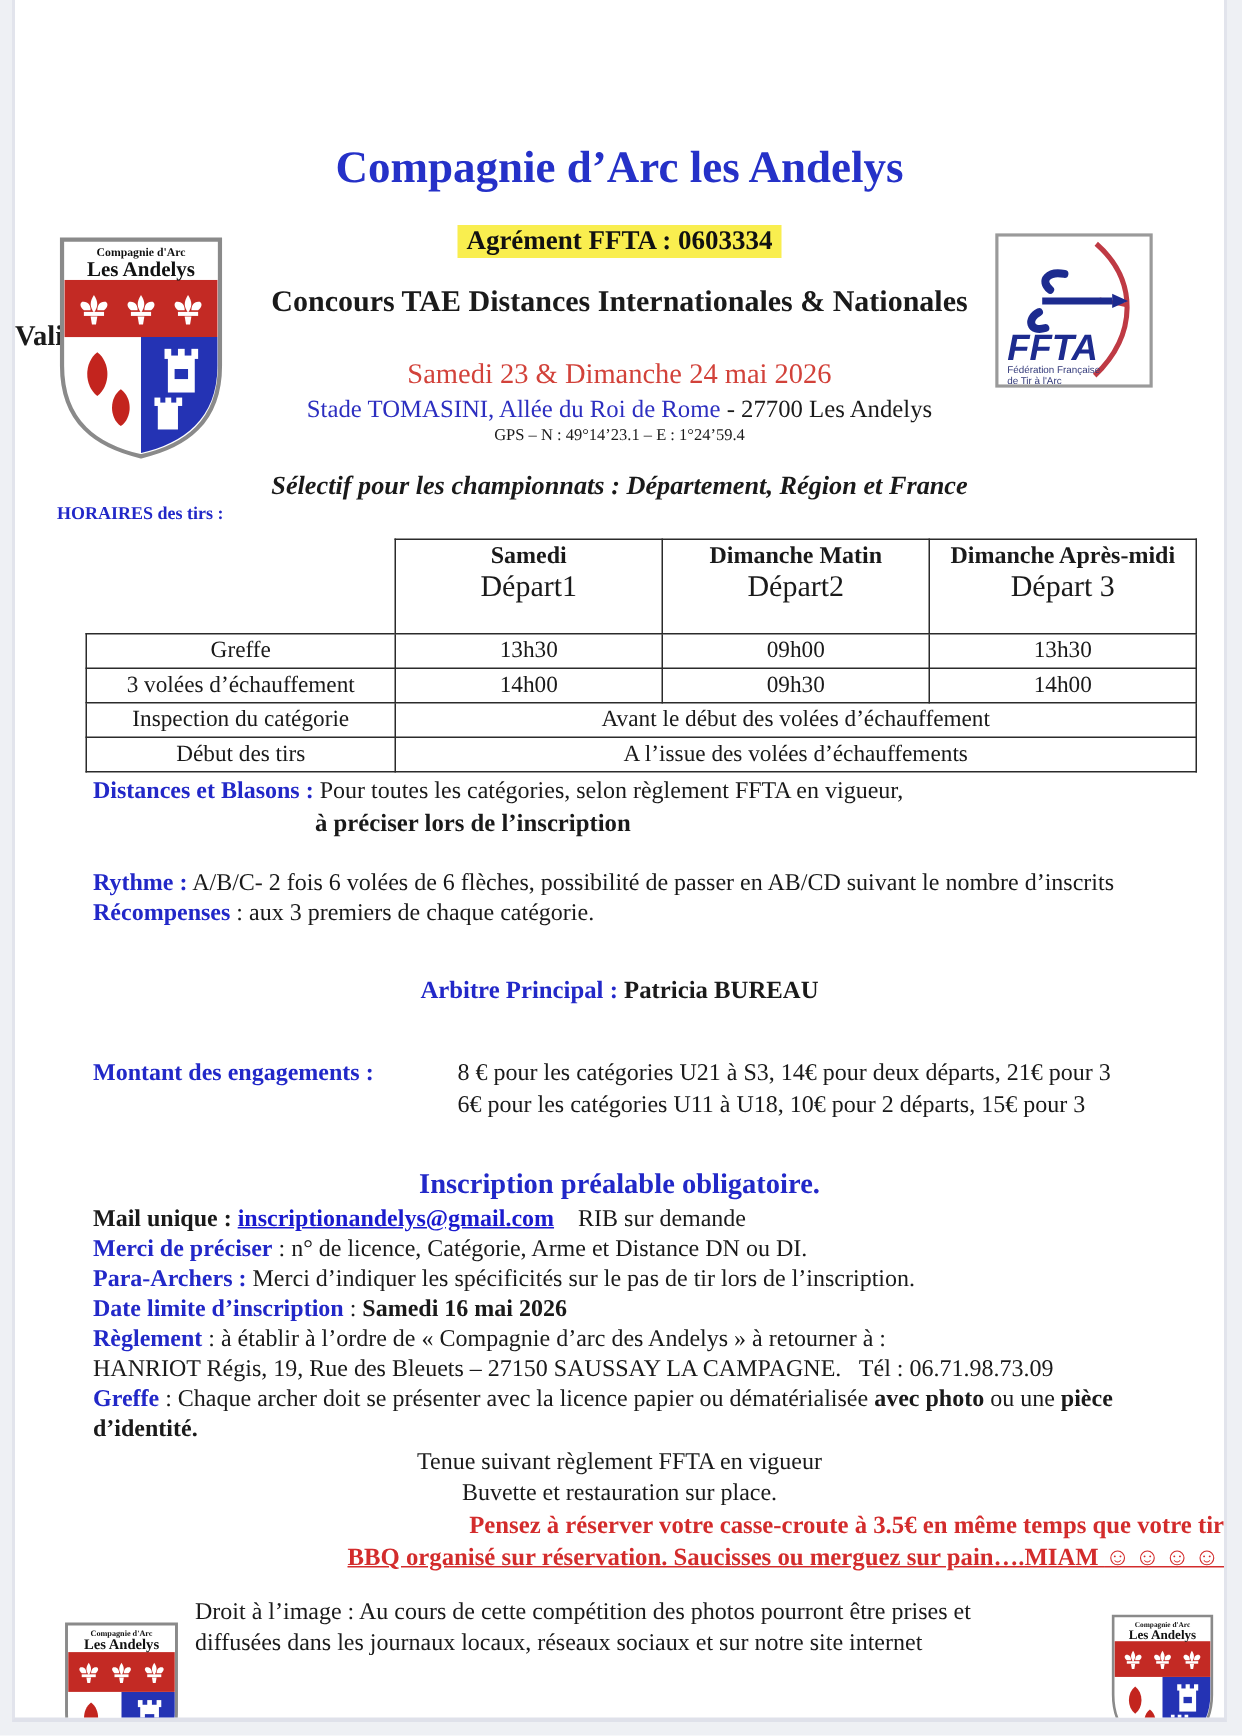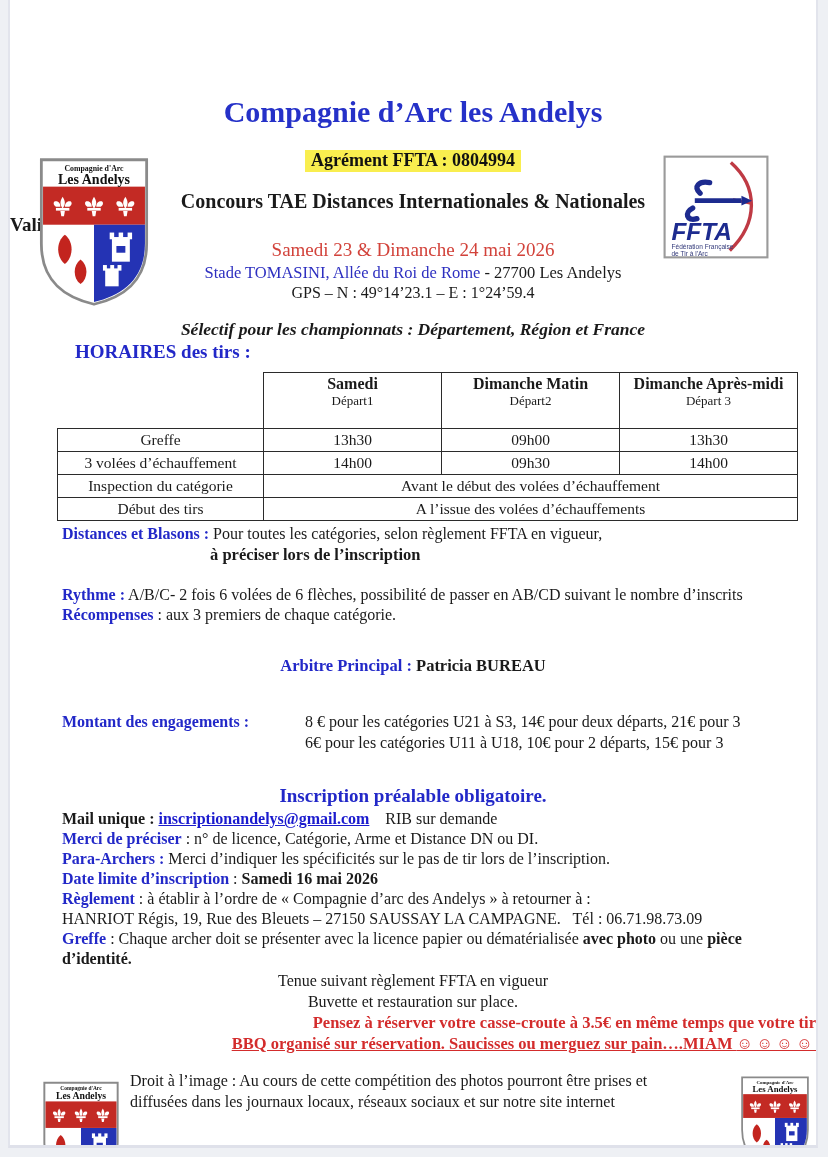--- a/index.html
+++ b/index.html
@@ -36,33 +36,33 @@
   .agrement-row { text-align:center; margin-top:21px; }
   .agrement-badge {
     display:inline-block; background:#f9ee4f; color:#111;
     font-size:18px; font-weight:bold; padding:0 6px 1px 6px;
   }
   .concours { text-align:center; margin-top:18px; font-size:20px; font-weight:bold; }
   .valide   { text-align:left; font-size:19px; font-weight:bold; margin-top:1px; }
   .date-line{ text-align:center; font-size:19px; color:#d2423a; margin-top:3px; }
   .venue-line{ text-align:center; font-size:16.5px; margin-top:2px; }
   .venue-blue{ color:#2d2fc0;text-align:center; }
-  .gps-line { text-align:center; font-size:16px; margin-top:1px; }
+  .gps-line { text-align:center; font-size:11px; margin-top:1px; }
   .selectif { text-align:center; font-size:17.5px; font-weight:bold; font-style:italic; margin-top:17px; }
-  .horaires-label { margin:1px 0 0 65px; font-size:19px; font-weight:bold; color:#2228c8; }
+  .horaires-label { margin:1px 0 0 28px; font-size:12px; font-weight:bold; color:#2228c8; }
 
   
   table.schedule {
     border-collapse:collapse; margin:9px 0 0 47px;
     font-size:15.5px; table-layout:fixed; width:740px;
   }
   table.schedule td, table.schedule th { border:1.6px solid #2b2b2b; text-align:center; padding:0 2px; }
   table.schedule th { font-size:16px; }
   table.schedule .noborder { border:none; }
-  table.schedule .sub { font-weight:normal; font-size:13px; }
+  table.schedule .sub { font-weight:normal; font-size:20px; }
   table.schedule .hrow th { padding-top:2px; padding-bottom:19px; }
   table.schedule .drow td { height:23px; }
   col.c-label { width:206px; } col.c-d1 { width:178px; } col.c-d2 { width:178px; } col.c-d3 { width:178px; }
 
   
   .para { margin-left:52px; margin-right:38px; font-size:16px; line-height:20px; }
   .blue-label { color:#2228c8; font-weight:bold; }
   .b { font-weight:bold; }
   .indent-bold { margin-left:200px; font-weight:bold; font-size:16.5px; line-height:21px; }
   .gap-s { margin-top:20px; }
@@ -137,21 +137,21 @@
       <path d="M44,26 C34,24 28,30 35,36" fill="none" stroke="#1d2b8f" stroke-width="5" stroke-linecap="round"></path>
       <path d="M28,50 C20,54 22,63 32,60" fill="none" stroke="#1d2b8f" stroke-width="5" stroke-linecap="round"></path>
       <text x="8" y="80" font-size="23" font-style="italic" font-weight="bold" font-family="Liberation Sans, sans-serif" fill="#1d2b8f">FFTA</text>
       <text x="8" y="88.5" font-size="6.2" font-family="Liberation Sans, sans-serif" fill="#333a7a">Fédération Française</text>
       <text x="8" y="95" font-size="6.2" font-family="Liberation Sans, sans-serif" fill="#333a7a">de Tir à l'Arc</text>
     </svg>
   </div>
 
   <div class="main-title" data-bind="header.club_name">Compagnie d’Arc les Andelys</div>
   <div class="agrement-row">
-    <span class="agrement-badge" data-bind="header.agrement">Agrément FFTA : 0804994</span>
+    <span class="agrement-badge" data-bind="header.agrement">Agrément FFTA : 0603334</span>
   </div>
   <div class="concours" data-bind="header.event_title">Concours TAE Distances Internationales &amp; Nationales</div>
   <div class="valide" data-bind="header.event_subtitle">Valide et Para</div>
   <div class="date-line" data-bind="header.date_line">Samedi 23 &amp; Dimanche 24 mai 2026</div>
   <div class="venue-line"><span class="venue-blue" data-bind="header.venue_blue">Stade TOMASINI, Allée du Roi de Rome</span><span data-bind="header.venue_black"> - 27700 Les Andelys</span></div>
   <div class="gps-line" data-bind="header.gps">GPS – N : 49°14’23.1 – E : 1°24’59.4</div>
   <div class="selectif" data-bind="header.selectif">Sélectif pour les championnats : Département, Région et France</div>
   <div class="horaires-label blue-label" data-bind="header.horaires_label">HORAIRES des tirs :</div>
 
   <table class="schedule">

